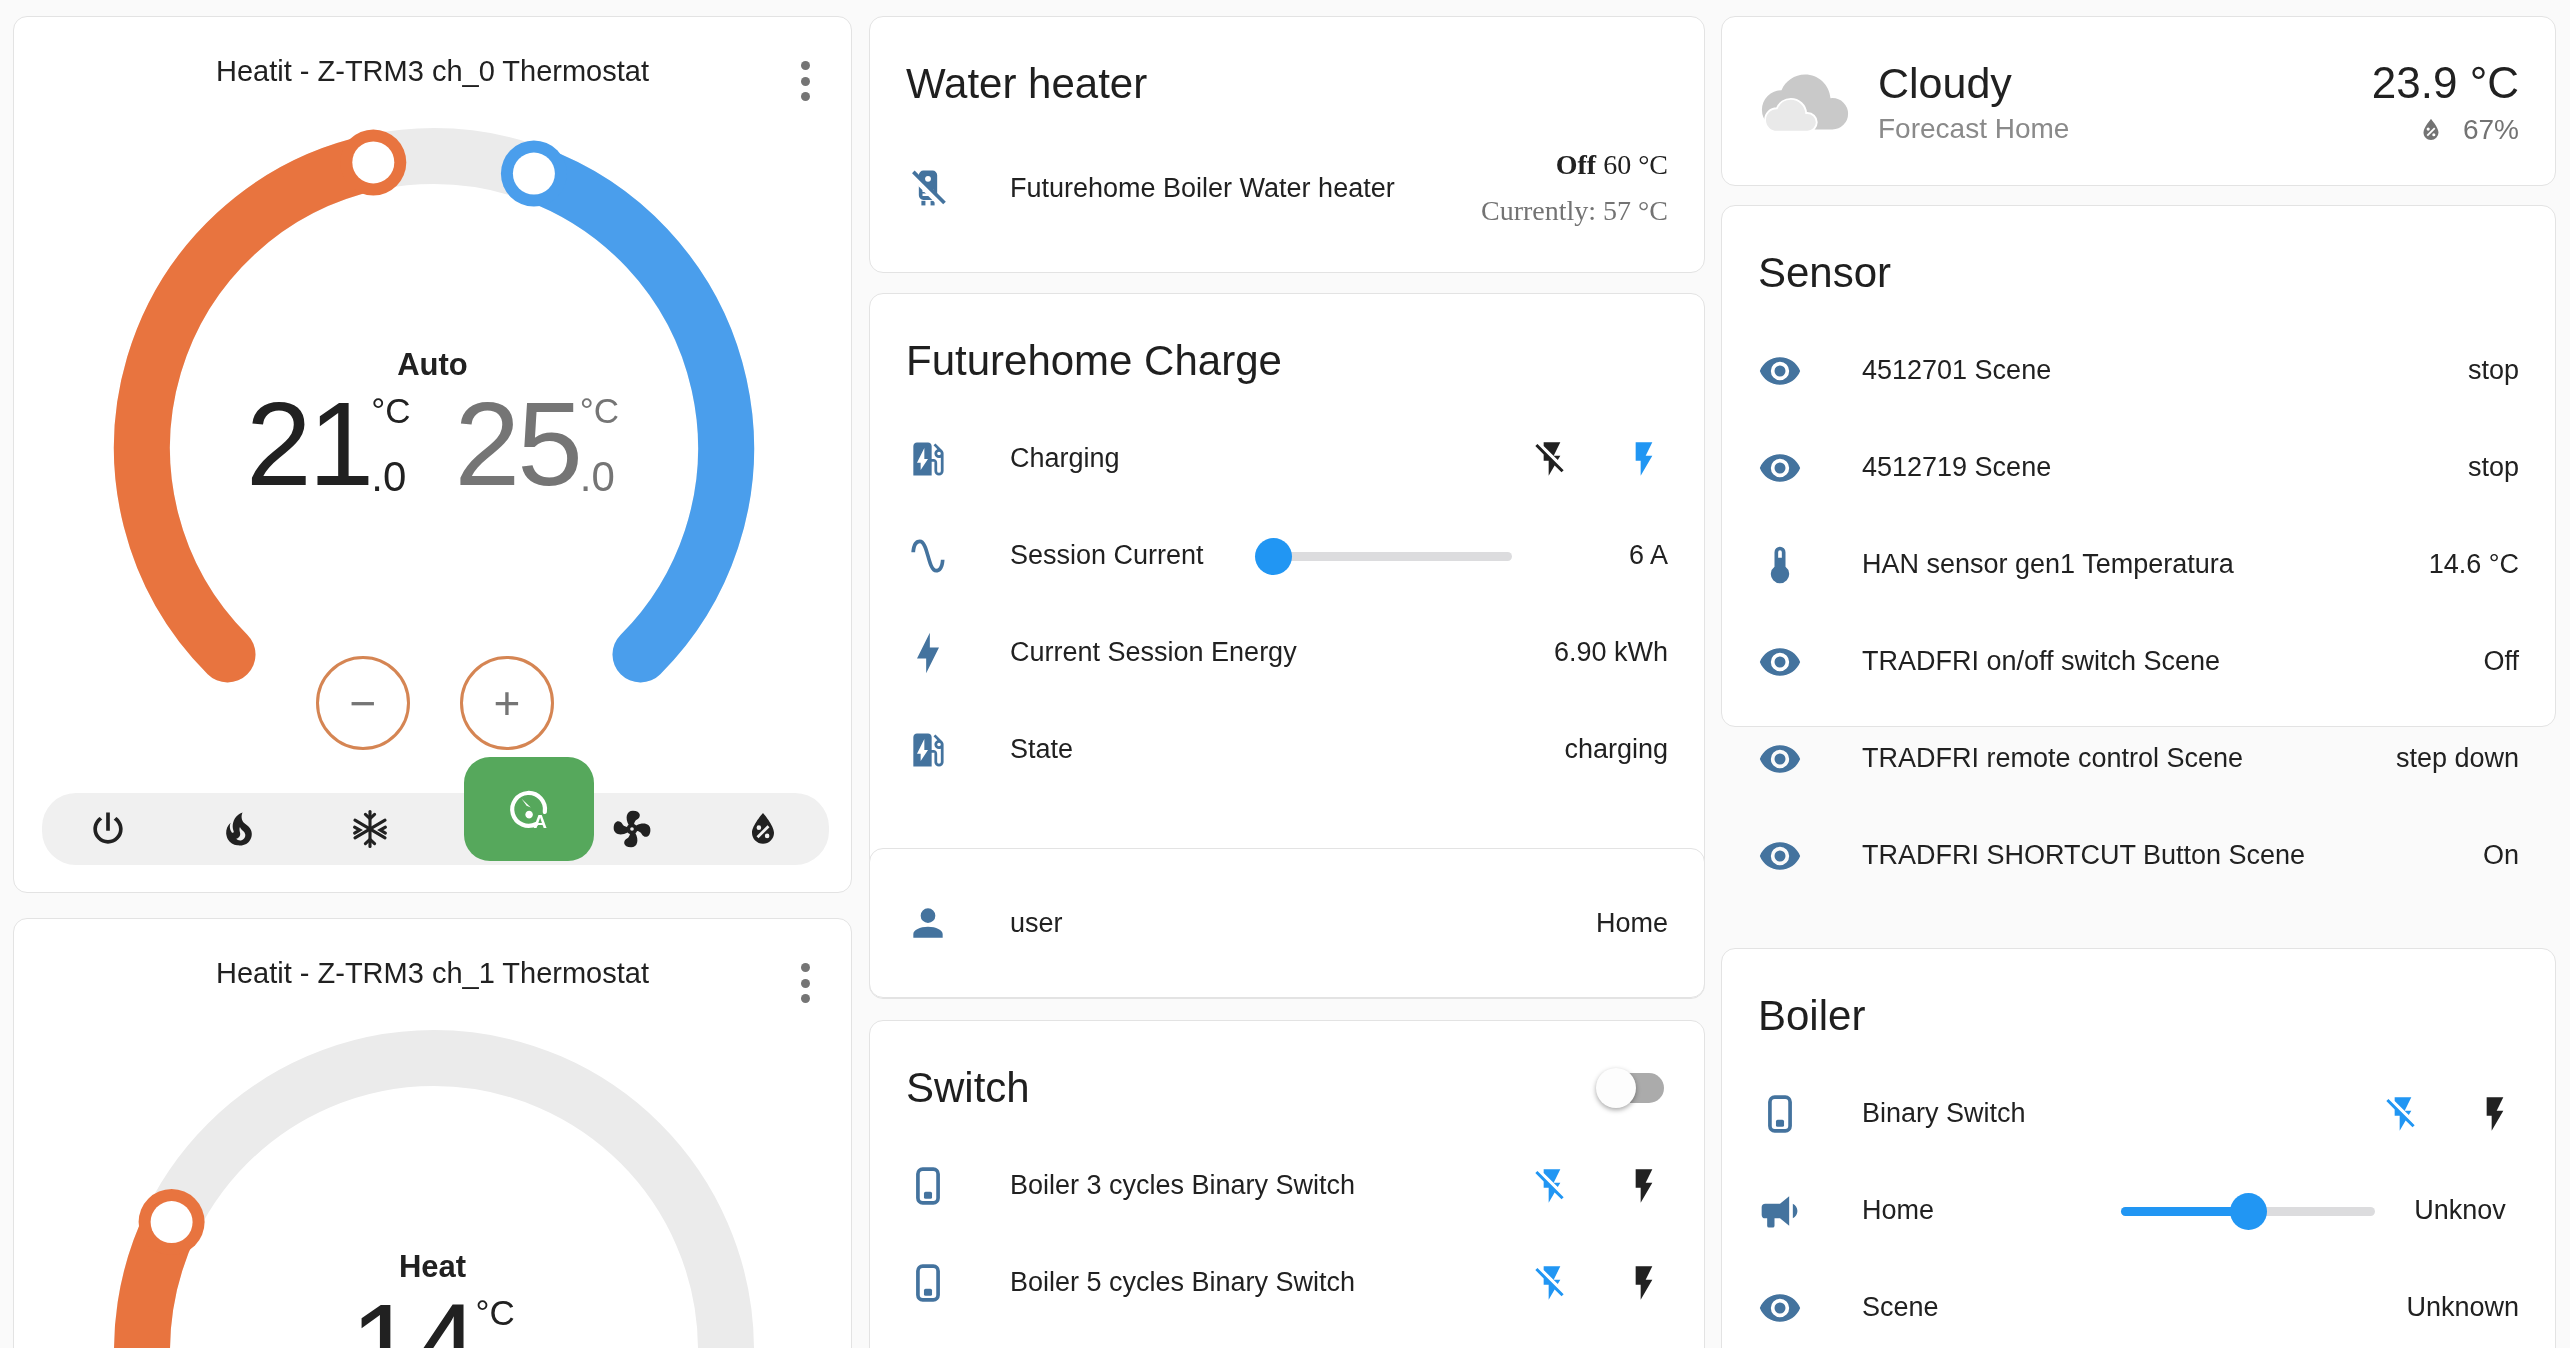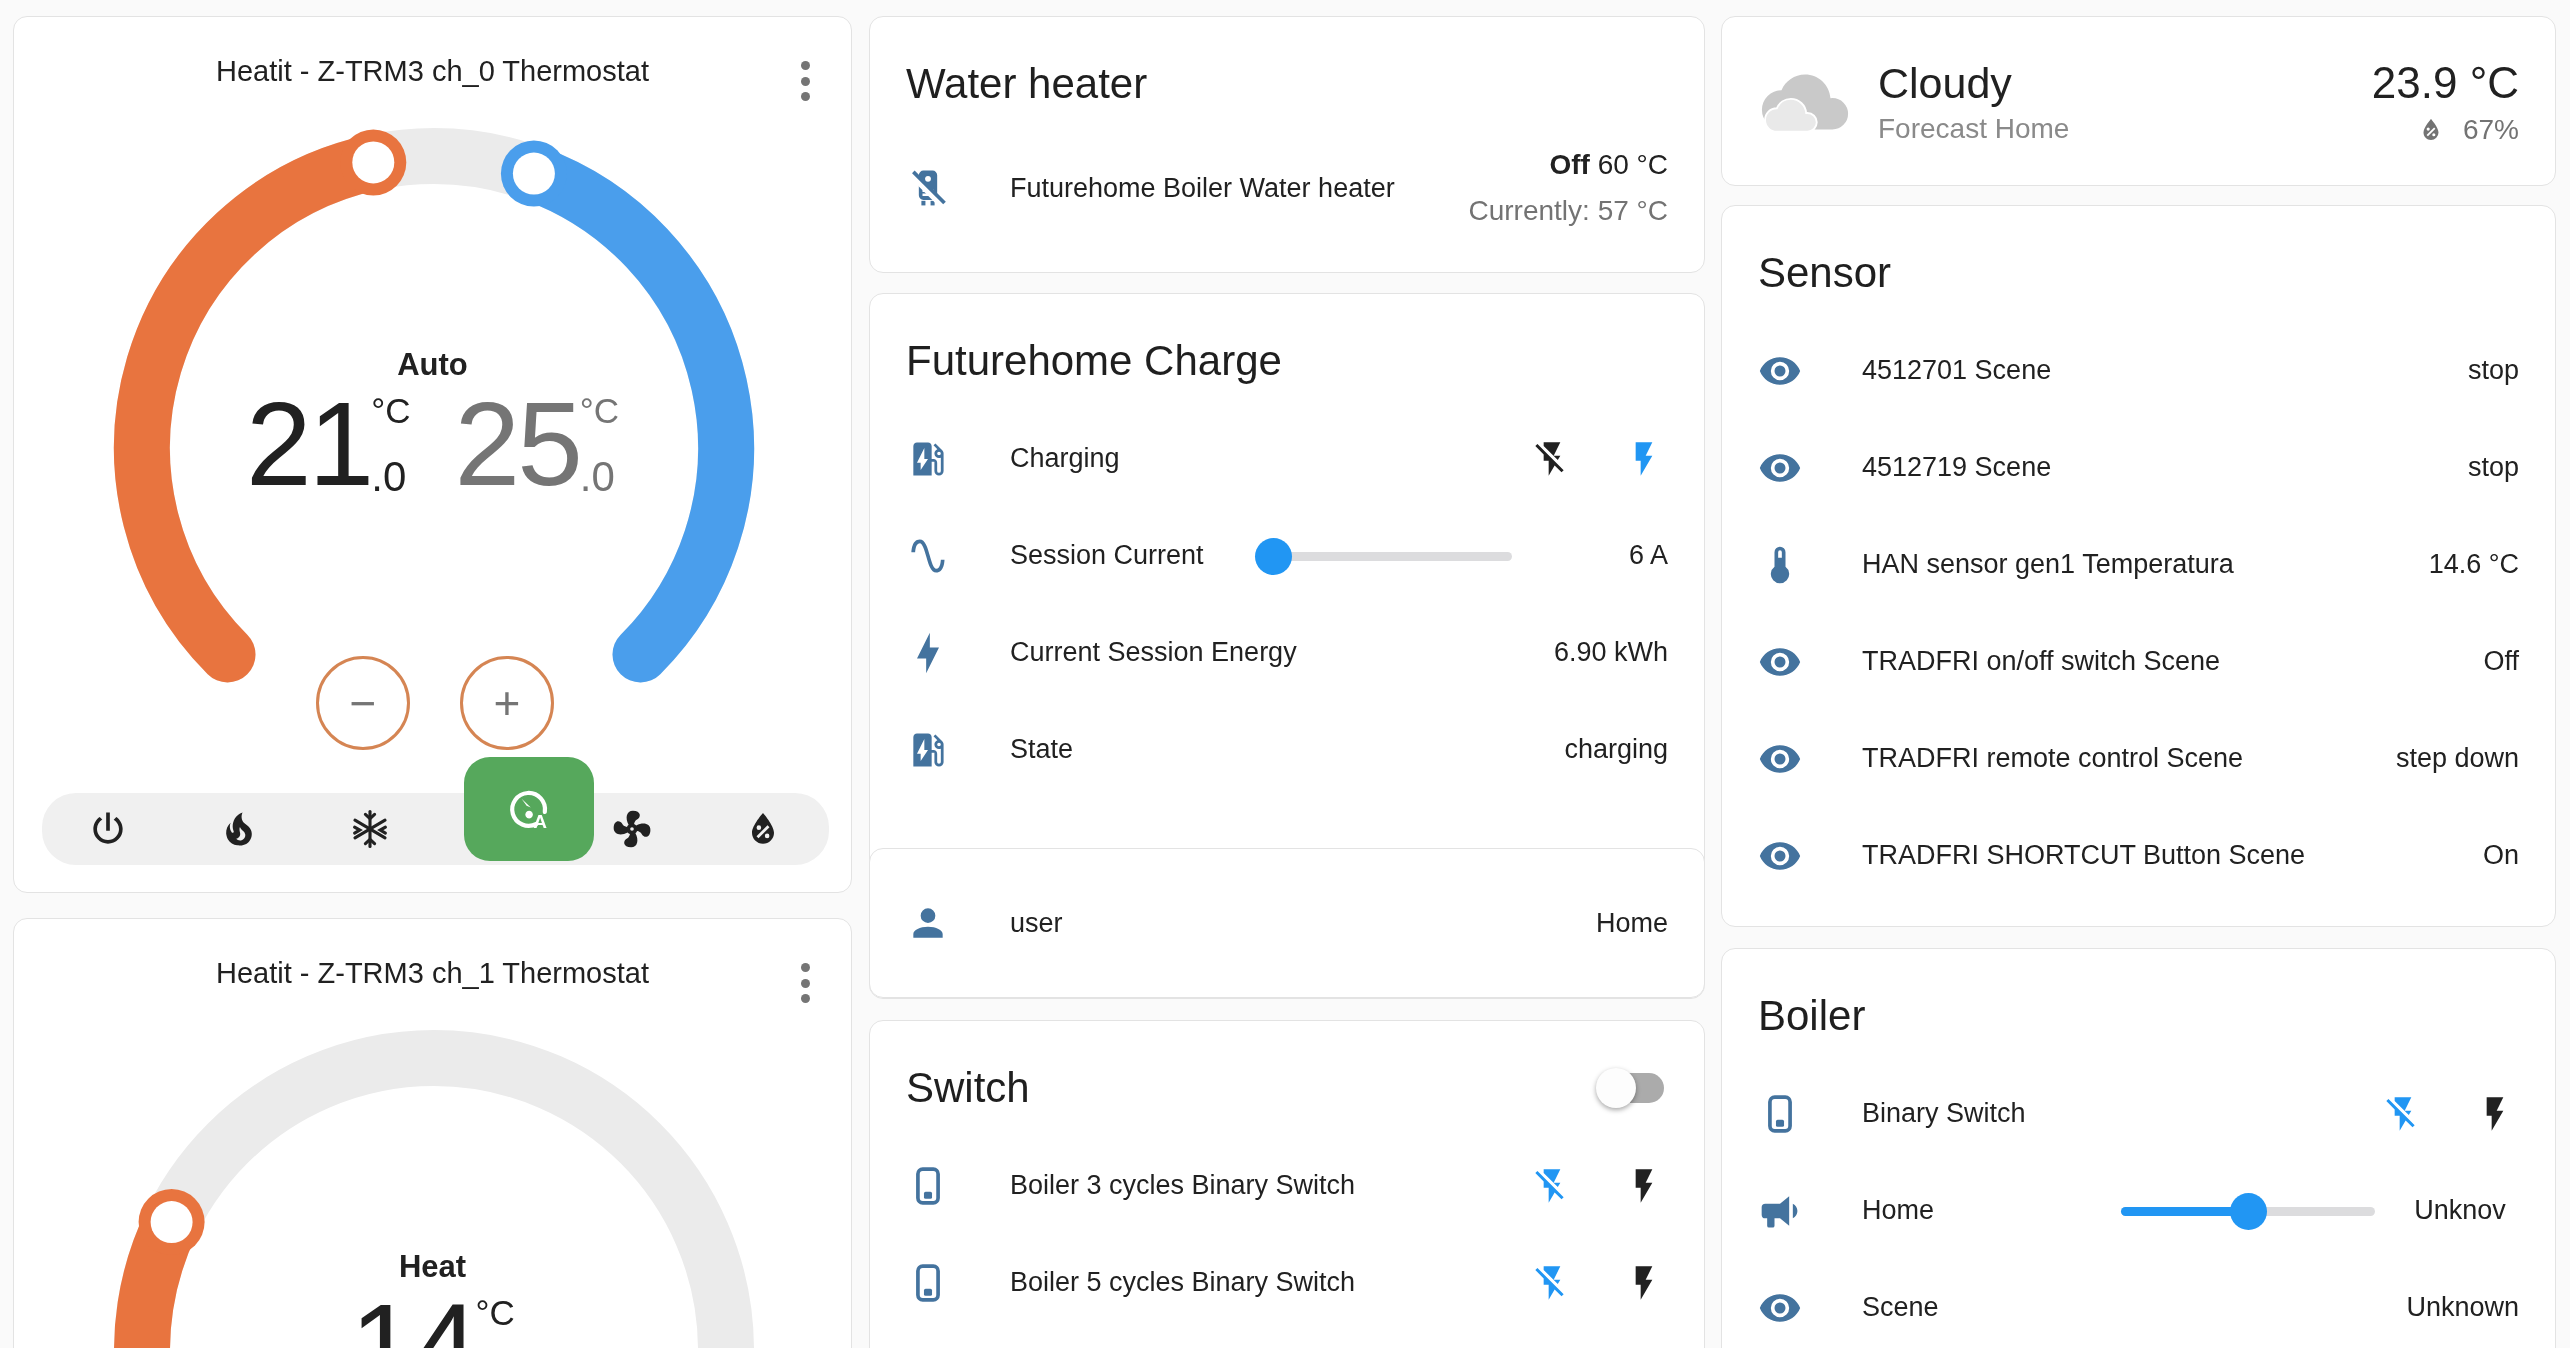--- a/index.html
+++ b/index.html
@@ -37,21 +37,21 @@
   .step-btn{position:absolute;width:94px;height:94px;border:3px solid #d58553;border-radius:50%;
     background:#fff;display:flex;align-items:center;justify-content:center;font-size:46px;color:#757575;box-sizing:border-box;}
   .mode-bar{position:absolute;left:28px;top:776px;width:787px;height:72px;background:#f0f0f0;border-radius:34px;
     display:flex;align-items:center;justify-content:space-around;}
   .mode-btn{width:44px;height:44px;color:#212121;position:relative;}
   .mode-btn.sel{position:absolute;left:422px;top:-36px;width:130px;height:104px;background:#56a85c;border-radius:26px;
     display:flex;align-items:center;justify-content:center;color:#fff;}
   .mode-btn.sel .micon{width:48px;height:48px;}
   .micon{width:44px;height:44px;display:block;}
   
-  .wh-right{margin-left:auto;text-align:right;line-height:1.65;font-size:28px;}
+  .wh-right{margin-left:auto;text-align:right;line-height:1.65;font-size:28px;font-family:Liberation Serif, serif;}
   .wh-state b{font-weight:700;}
   .wh-cur{color:#737373;}
   
   .slider{position:relative;width:254px;height:36px;flex:0 0 254px;margin-right:26px;}
   .slider-track{position:absolute;top:14px;left:0;right:0;height:9px;border-radius:5px;background:#dcdcde;}
   .slider-fill{position:absolute;top:0;left:0;bottom:0;border-radius:5px;background:#2196f3;}
   .slider-thumb{position:absolute;top:0;width:37px;height:37px;border-radius:50%;background:#2196f3;margin-left:-18px;}
   .sl-val{width:130px;text-align:right;white-space:nowrap;}
   
   .toggle{position:absolute;right:40px;top:50px;width:64px;height:34px;}
@@ -407,21 +407,21 @@
       <div class="hum">
         <span class="hum-icon"><svg viewBox="0 0 24 24">
               <use href="#i-waterpct"></use>
             </svg></span>
         <span>67%</span>
       </div>
     </span>
   </div>
 </div>
 
-<div class="card" style="left:1721px;top:205px;width:835px;height:722px;">
+<div class="card" style="left:1721px;top:205px;width:835px;height:522px;">
   <div class="card-title">Sensor</div>
   <div class="card-content">
     <div class="erow">
       <span class="ricon">
           <svg viewBox="0 0 24 24">
             <use href="#i-eye"></use>
           </svg>
         </span>
       <span class="lbl">4512701 Scene</span>
       <span class="val">stop</span>

